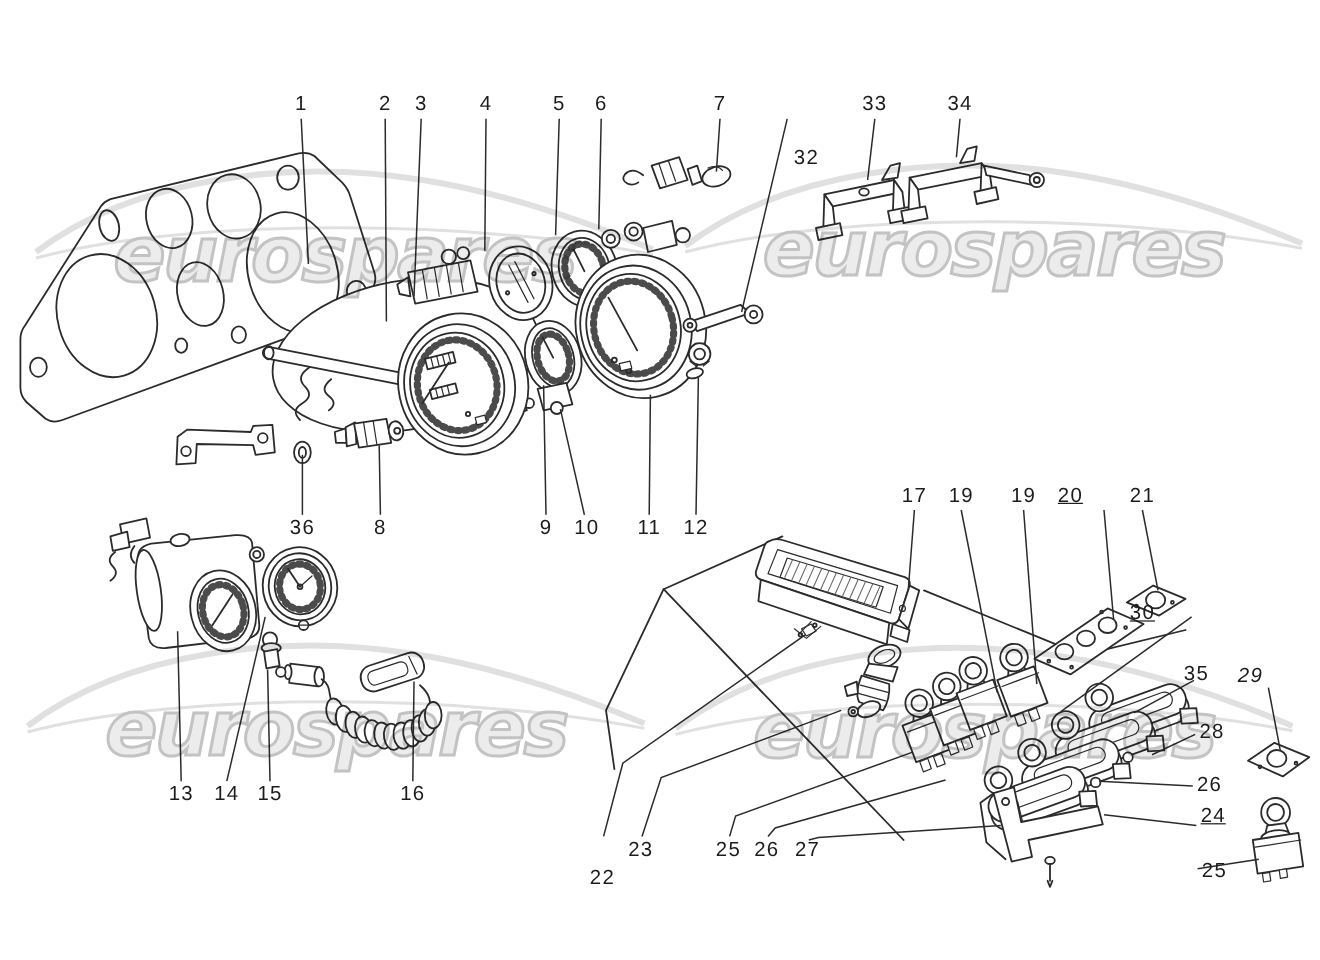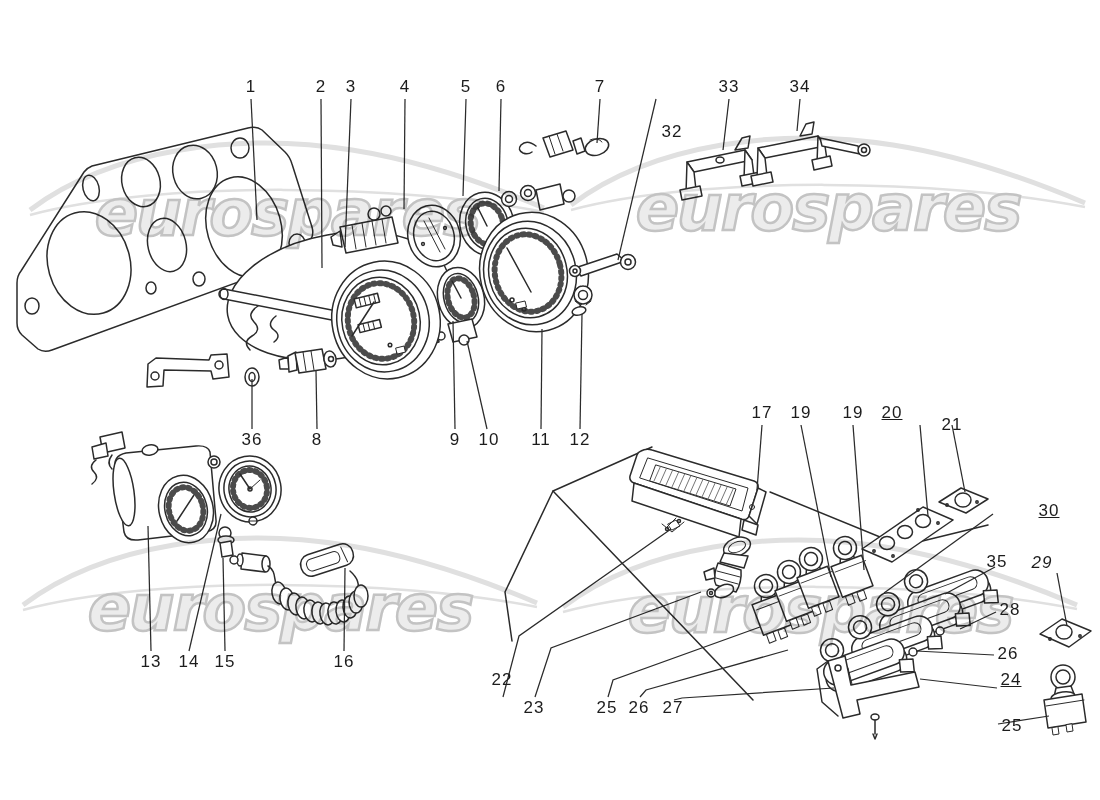--- a/index.html
+++ b/index.html
@@ -451,27 +451,27 @@
       <div class="callout" style="left: 541px; top: 440px;">11</div>
       <div class="callout" style="left: 580px; top: 440px;">12</div>
       <div class="callout" style="left: 151px; top: 662px;">13</div>
       <div class="callout" style="left: 189px; top: 662px;">14</div>
       <div class="callout" style="left: 225px; top: 662px;">15</div>
       <div class="callout" style="left: 344px; top: 662px;">16</div>
       <div class="callout" style="left: 762px; top: 413px;">17</div>
       <div class="callout" style="left: 801px; top: 413px;">19</div>
       <div class="callout" style="left: 853px; top: 413px;">19</div>
       <div class="callout" style="left: 892px; top: 413px; text-decoration: underline;">20</div>
-      <div class="callout" style="left: 952px; top: 413px; margin-top: 12px;">21</div>
-      <div class="callout" style="left: 1049px; top: 511px; text-decoration: underline;">30</div>
+      <div class="callout" style="left: 952px; top: 413px;">21</div>
+      <div class="callout" style="left: 952px; top: 511px; text-decoration: underline;">30</div>
       <div class="callout" style="left: 1042px; top: 563px; font-style: italic;">29</div>
       <div class="callout" style="left: 997px; top: 562px;">35</div>
       <div class="callout" style="left: 1010px; top: 610px;">28</div>
       <div class="callout" style="left: 1008px; top: 654px;">26</div>
       <div class="callout" style="left: 1011px; top: 680px; text-decoration: underline;">24</div>
       <div class="callout" style="left: 1012px; top: 726px;">25</div>
-      <div class="callout" style="left: 502px; top: 680px; text-align: center;">22</div>
+      <div class="callout" style="left: 502px; top: 732px; text-align: center;">22</div>
       <div class="callout" style="left: 534px; top: 708px;">23</div>
       <div class="callout" style="left: 607px; top: 708px;">25</div>
       <div class="callout" style="left: 639px; top: 708px;">26</div>
       <div class="callout" style="left: 673px; top: 708px;">27</div>
     </div>
 </div>
 
 </body></html>

